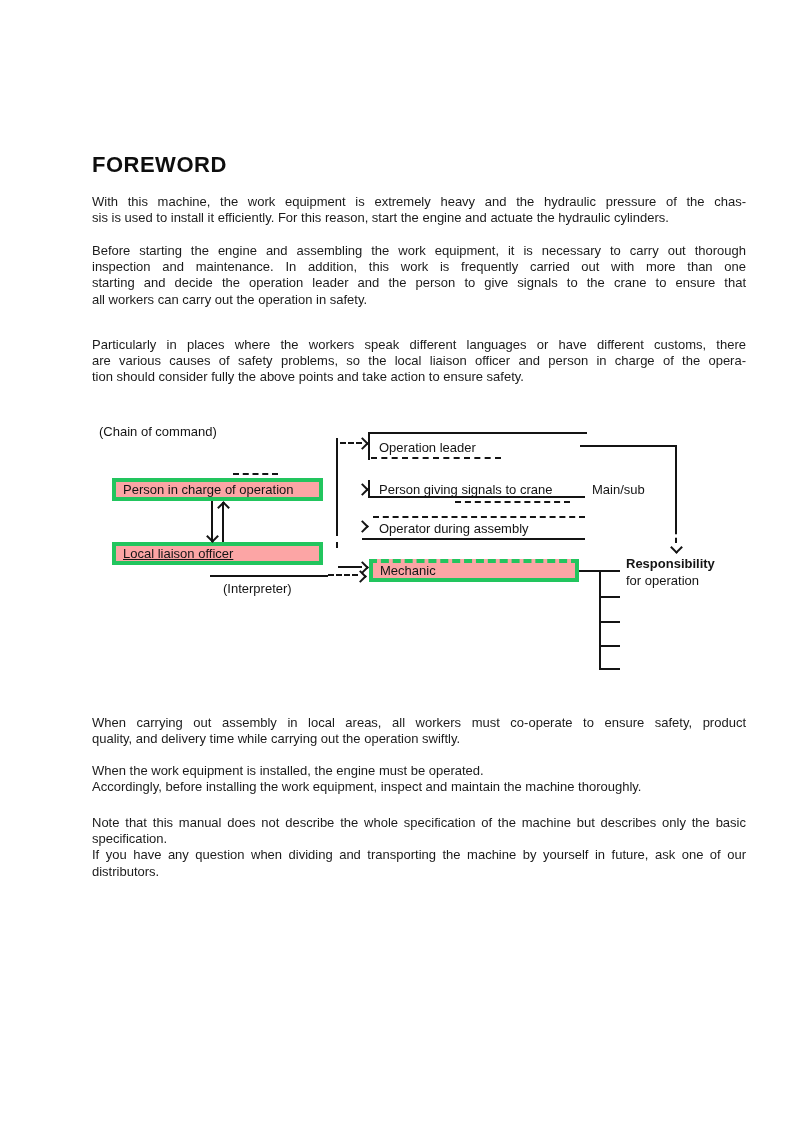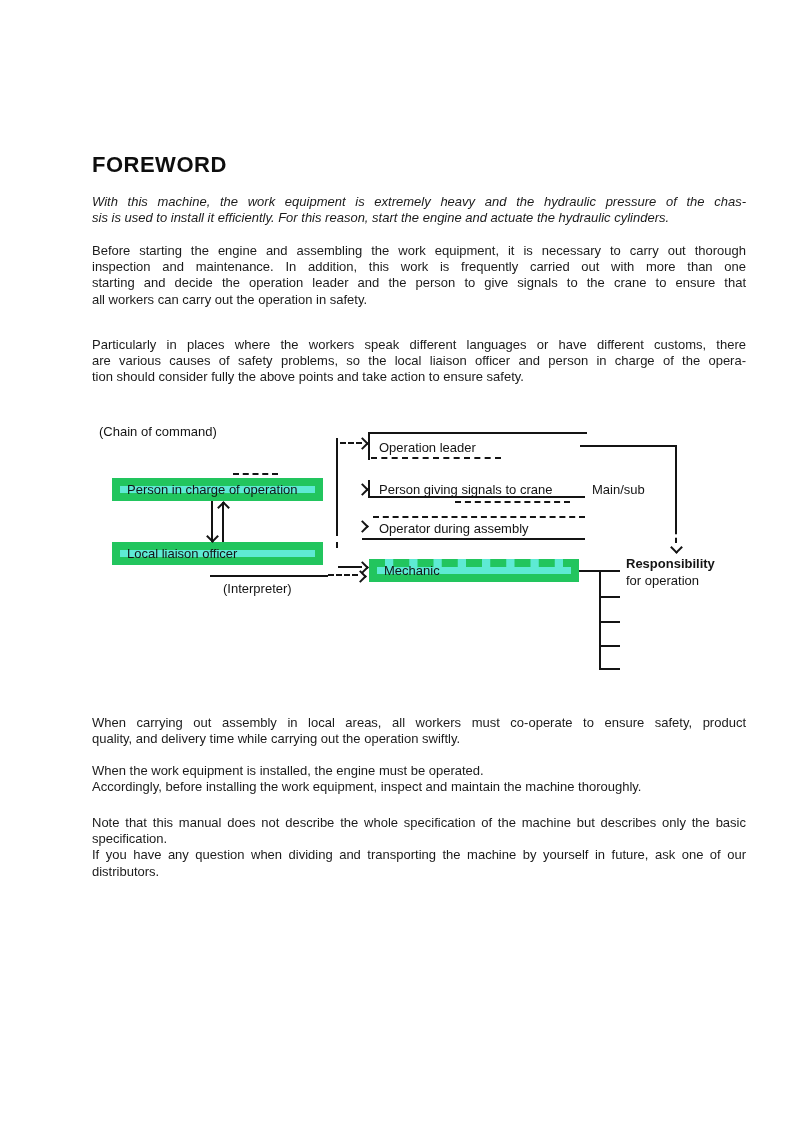--- a/index.html
+++ b/index.html
@@ -18,41 +18,41 @@
     position:absolute; left:311px; top:226px; font-size:23px; font-weight:bold;
     color:rgba(30,30,30,0.92); letter-spacing:0px; z-index:5; white-space:nowrap;
   }
   
   .dlabel { position:absolute; font-size:13px; color:#141414; white-space:nowrap; }
   .hline { position:absolute; height:2px; background:#141414; }
   .vline { position:absolute; width:2px; background:#141414; }
   .hdash { position:absolute; height:0; border-top:2px dashed #141414; }
   .vdash { position:absolute; width:0; border-left:2px dashed #141414; }
   .boxfull {
-    position:absolute; border:8px solid #22c55e; font-size:13px; color:#141414;
+    position:absolute; border:4px solid #22c55e; font-size:13px; color:#141414;
     display:flex; align-items:center; padding-left:7px; box-sizing:border-box;
-    background:#5eead4; white-space:nowrap;
+    background:#fca5a5; white-space:nowrap;
   }
   .chv {
     position:absolute; width:7px; height:7px;
     border:solid #141414; border-width:0 2px 2px 0;
   }
   .chv.right { transform:rotate(-45deg); }
   .chv.down  { transform:rotate(45deg); }
   .chv.up    { transform:rotate(-135deg); }
 </style>
 </head>
 <body>
 
 <div class="page">
 
   <div class="title">FOREWORD</div>
 
 
-  <div class="para" style="top:151px;font-style:italic;">
+  <div class="para" style="top:151px;">
     <span class="ln just">With  this machine, the work equipment is extremely heavy and  the  hydraulic pressure of the chas-</span>
     <span class="ln">sis is used to install it efficiently.  For this  reason, start the engine and actuate the hydraulic cylinders.</span>
   </div>
 
   <div class="para" style="top:200px;">
     <span class="ln just">Before starting the engine and assembling the work equipment, it is necessary to carry out thorough</span>
     <span class="ln just">inspection and maintenance.  In addition, this work  is frequently  carried  out with more than one</span>
     <span class="ln just">starting  and decide  the operation leader and the person to give signals to the  crane  to ensure that</span>
     <span class="ln">all workers can carry out the operation in safety.</span>
   </div>
@@ -64,21 +64,21 @@
   </div>
 
   <div class="dlabel" style="left:99px; top:381px;">(Chain of command)</div>
 
   <div class="boxfull" style="left:112px; top:435px; width:211px; height:23px;">
     <span>Person in charge of operation</span>
   </div>
 
   <div class="hdash" style="left:233px; top:430px; width:45px;"></div>
 
-  <div class="boxfull" style="left:112px; top:499px; width:211px; height:23px;">
+  <div class="boxfull" style="left:112px; top:499px; width:211px; height:23px;text-decoration:underline;">
     <span>Local liaison officer</span>
   </div>
 
   <div class="vline" style="left:211px; top:458px; height:41px;"></div>
   <span class="chv down" style="left:208px; top:489px;"></span>
   <div class="vline" style="left:222px; top:459px; height:40px;"></div>
   <span class="chv up" style="left:219px; top:460px;"></span>
 
   <div class="vline" style="left:336px; top:395px; height:92px;"></div>
   <div class="vdash" style="left:336px; top:487px; height:18px;"></div>

